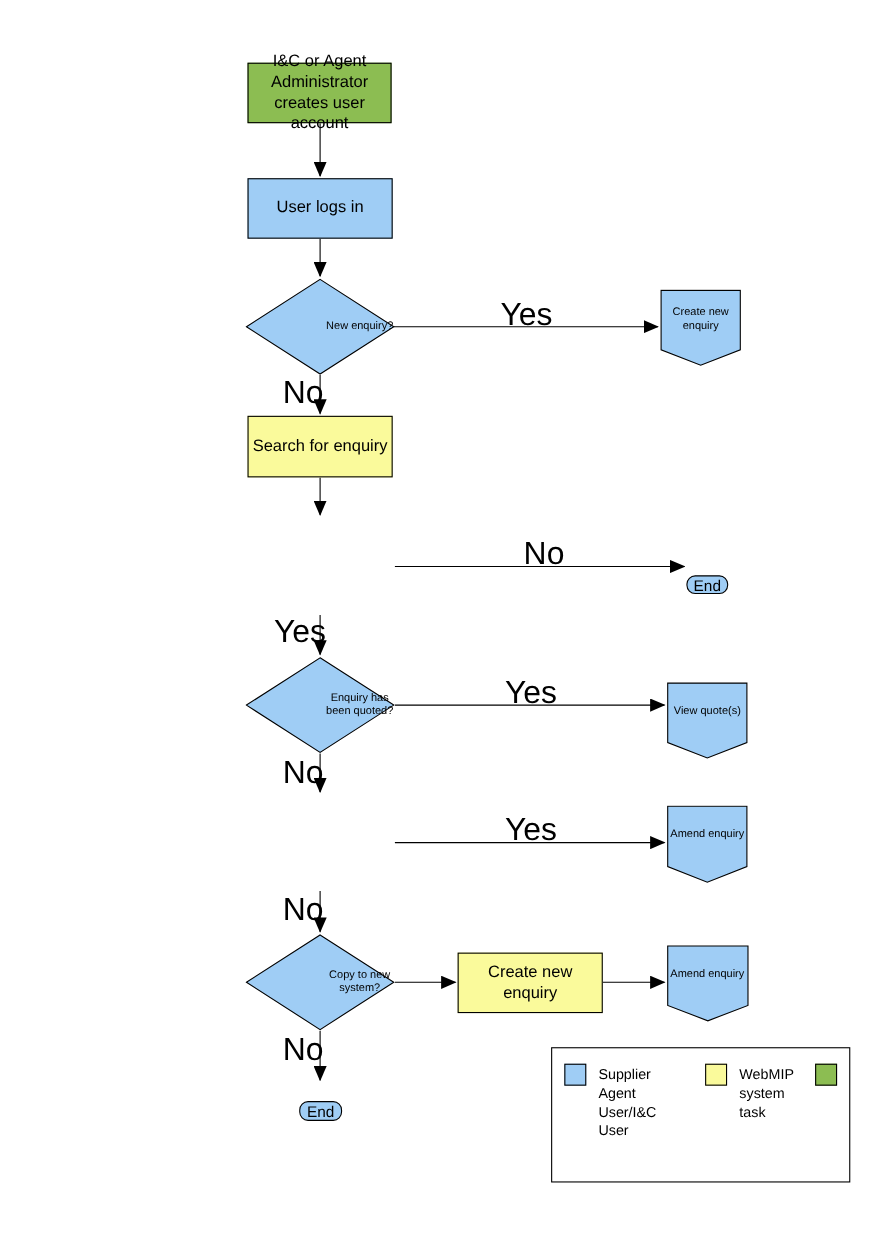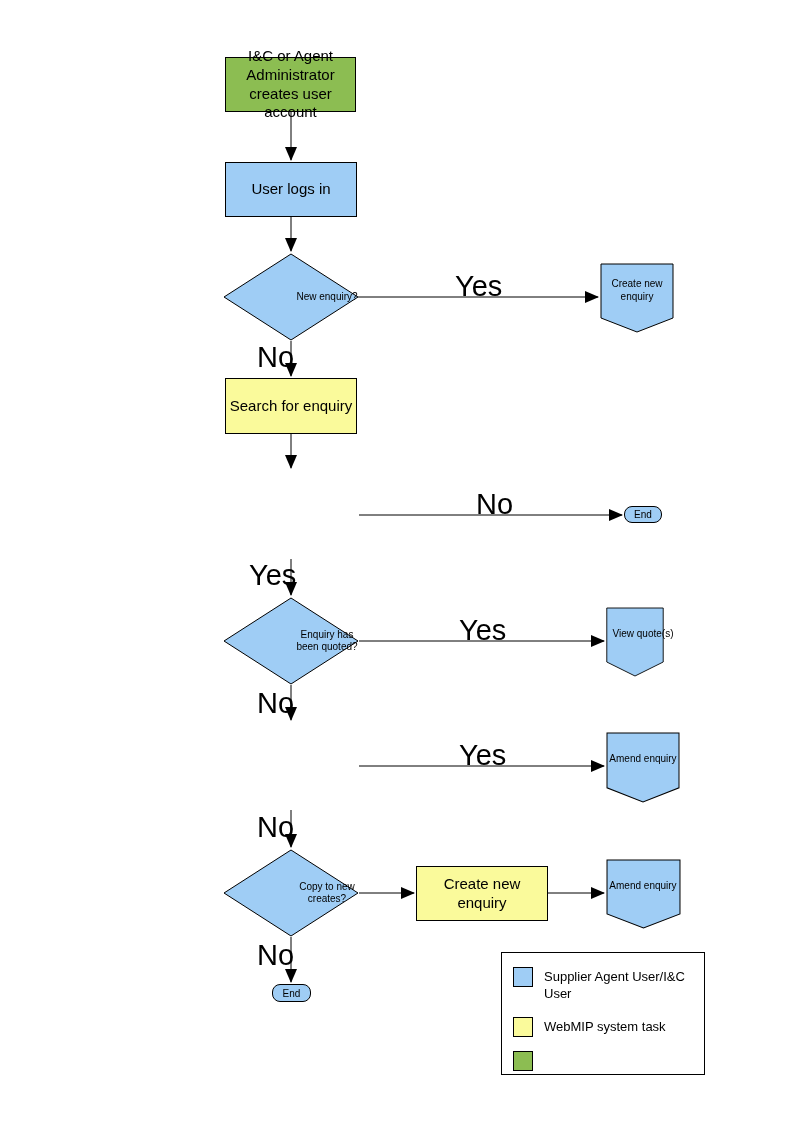--- a/index.html
+++ b/index.html
@@ -21,29 +21,29 @@
   .shape-wrap svg{position:absolute;left:0;top:0;width:100%;height:100%;display:block;}
   .shape-label{
     position:absolute;display:flex;align-items:center;justify-content:center;
     text-align:center;font-size:10px;line-height:1.25;z-index:3;
   }
   .diamond-label{left:34px;top:0;width:68px;height:100%;margin-left:36px;}
   .pent-label{left:1px;top:0;width:72px;height:55px;}
   .terminator{
     position:absolute;z-index:2;box-sizing:border-box;border:1px solid #000;
     border-radius:8px;background:var(--c-user);display:flex;align-items:center;
-    justify-content:center;font-size:10px;
+    justify-content:center;font-size:14px;margin-top:17px;
   }
   .edge-label{
     position:absolute;z-index:2;font-size:29px;line-height:1;white-space:nowrap;
   }
   .legend{
-    position:absolute;left:501px;top:952px;width:204px;height:123px;z-index:2;
+    position:absolute;left:501px;top:952px;width:272px;height:123px;z-index:2;
     box-sizing:border-box;border:1px solid #000;background:#fff;
-    display:flex;flex-direction:column;gap:14px;padding:14px 11px 10px 11px;
+    display:flex;flex-direction:row;gap:14px;padding:14px 11px 10px 11px;
   }
   .legend-row{display:flex;align-items:flex-start;gap:11px;}
   .legend-swatch{
     width:20px;height:20px;border:1px solid #000;box-sizing:border-box;flex:0 0 auto;
   }
   .legend-text{font-size:13px;line-height:1.3;padding-top:2px;}
 </style>
 </head>
 <body>
 
@@ -92,31 +92,31 @@
       <polygon points="68,1 135,44 68,87 1,44" style="fill:var(--c-user);stroke:#000;stroke-width:1"></polygon>
     </svg>
     <div class="shape-label diamond-label">Enquiry has been quoted?</div>
   </div>
 
 
   <div class="shape-wrap" style="left:223px;top:849px;width:136px;height:88px;">
     <svg viewBox="0 0 136 88" preserveAspectRatio="none">
       <polygon points="68,1 135,44 68,87 1,44" style="fill:var(--c-user);stroke:#000;stroke-width:1"></polygon>
     </svg>
-    <div class="shape-label diamond-label">Copy to new creates?</div>
+    <div class="shape-label diamond-label">Copy to new system?</div>
   </div>
 
   <div class="shape-wrap" style="left:600px;top:263px;width:74px;height:70px;">
     <svg viewBox="0 0 74 70" preserveAspectRatio="none">
       <polygon points="1,1 73,1 73,55 37,69 1,55" style="fill:var(--c-user);stroke:#000;stroke-width:1"></polygon>
     </svg>
     <div class="shape-label pent-label">Create new enquiry</div>
   </div>
 
-  <div class="shape-wrap" style="left:606px;top:607px;width:58px;height:70px;">
+  <div class="shape-wrap" style="left:606px;top:620px;width:74px;height:70px;">
     <svg viewBox="0 0 74 70" preserveAspectRatio="none">
       <polygon points="1,1 73,1 73,55 37,69 1,55" style="fill:var(--c-user);stroke:#000;stroke-width:1"></polygon>
     </svg>
     <div class="shape-label pent-label">View quote(s)</div>
   </div>
 
   <div class="shape-wrap" style="left:606px;top:732px;width:74px;height:71px;">
     <svg viewBox="0 0 74 70" preserveAspectRatio="none">
       <polygon points="1,1 73,1 73,55 37,69 1,55" style="fill:var(--c-user);stroke:#000;stroke-width:1"></polygon>
     </svg>

